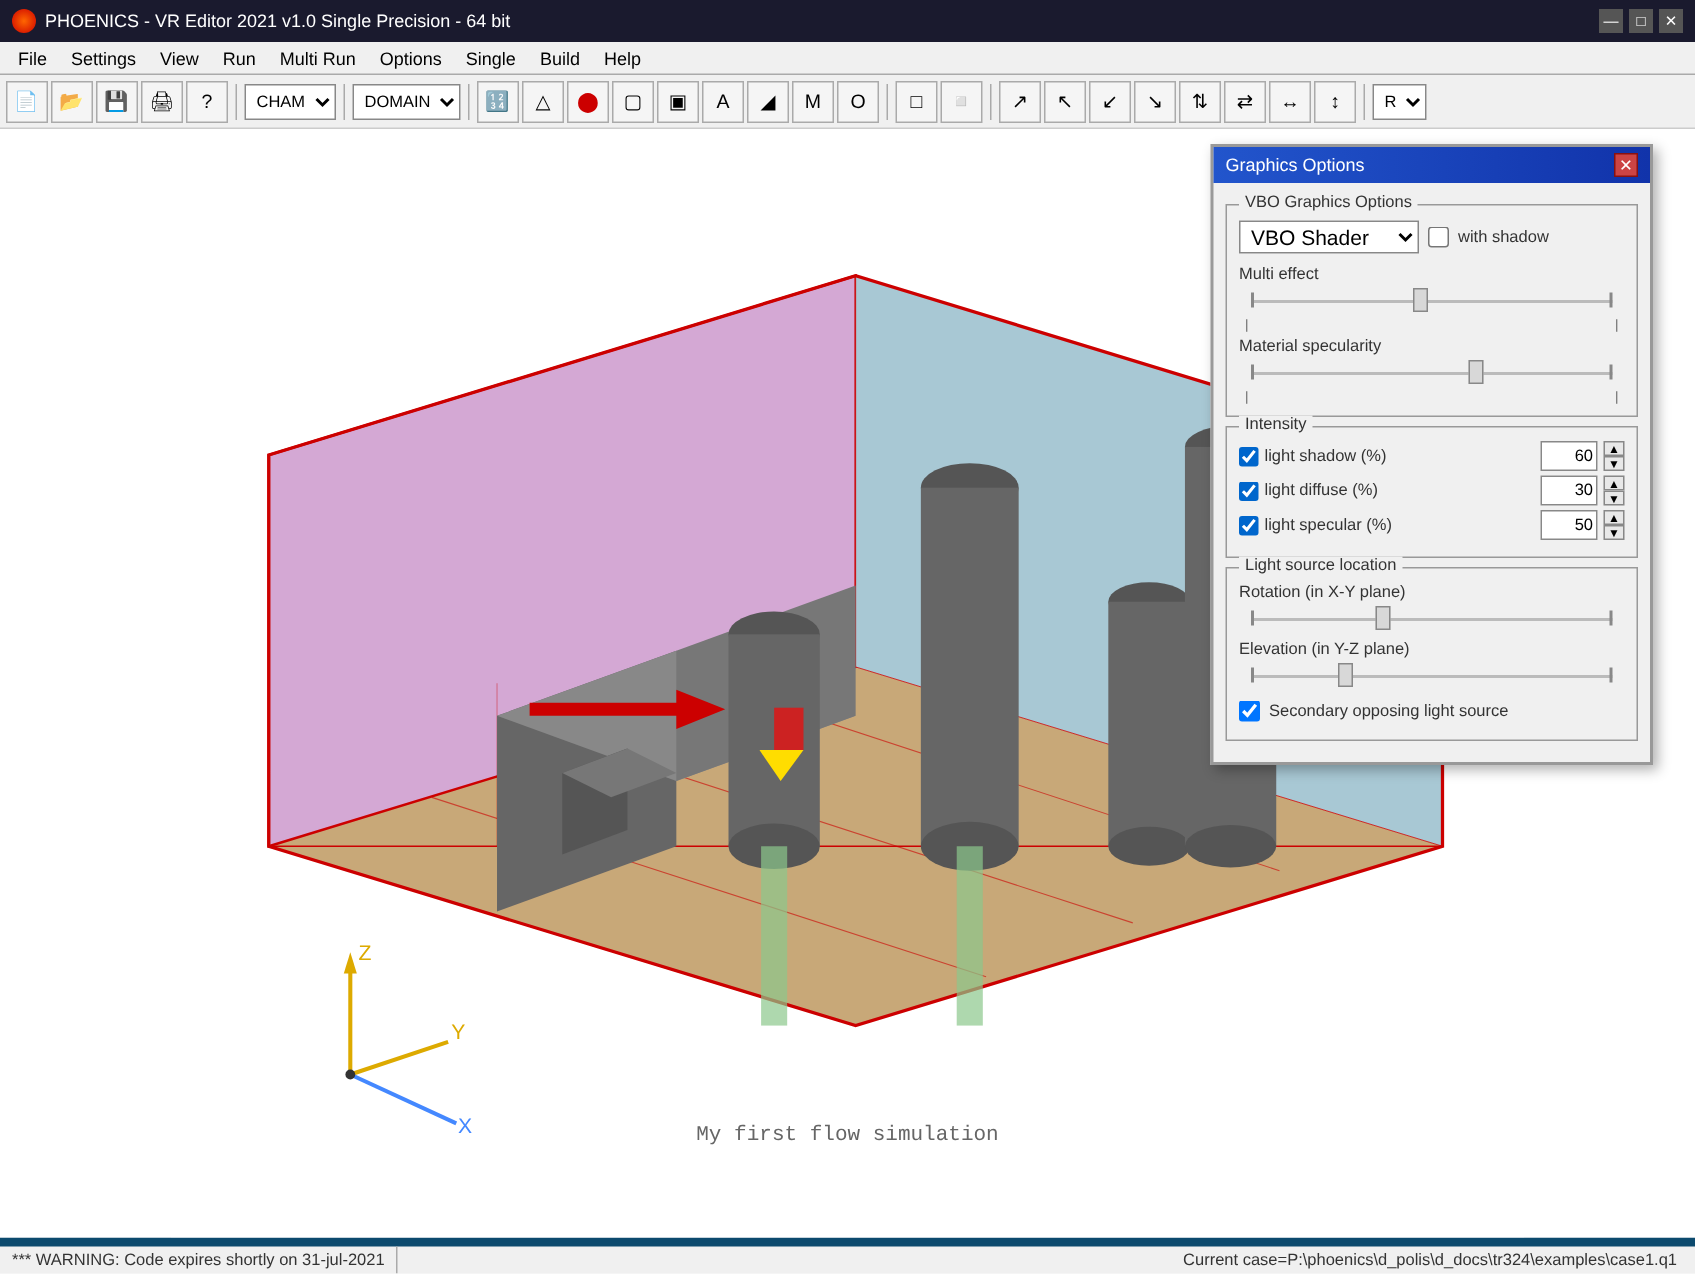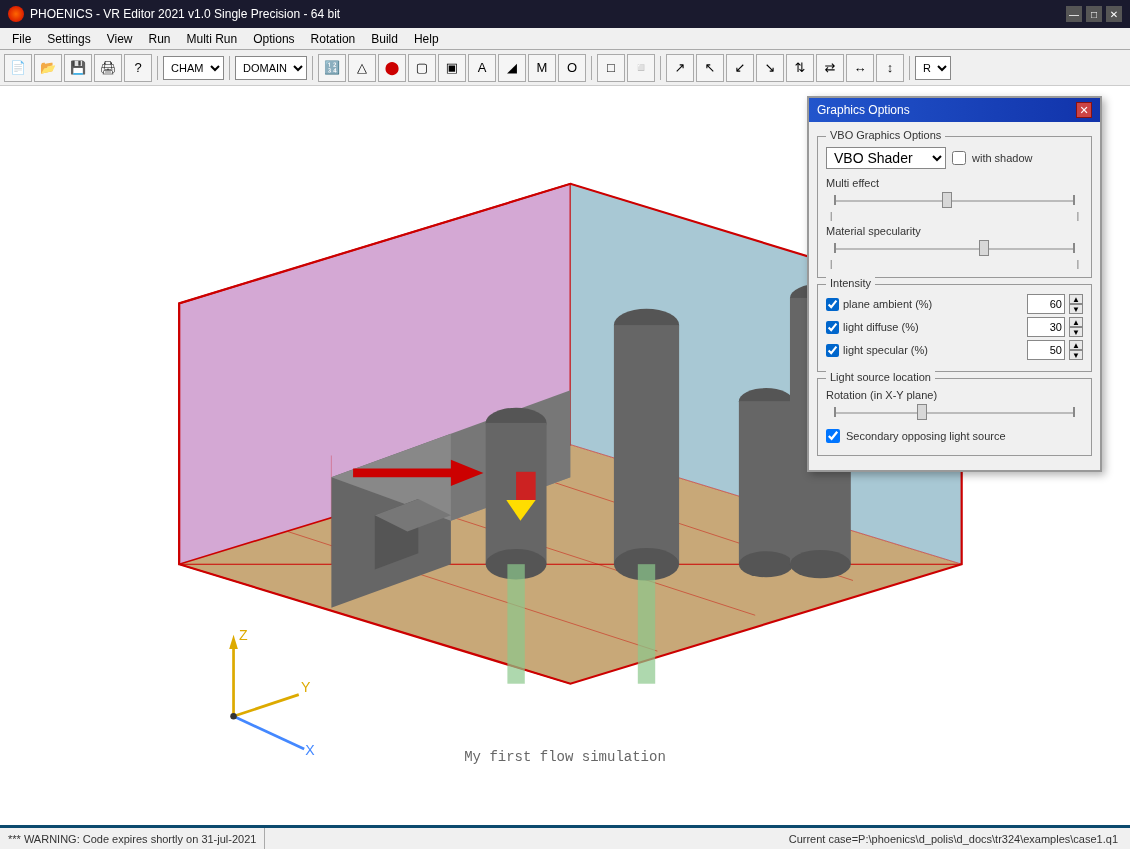--- a/index.html
+++ b/index.html
@@ -183,21 +183,21 @@
       width: 72px; height: 26px;
       border: 1px solid #888;
       background: #e8e8e8;
       cursor: pointer;
       font-size: 12px;
     }
 
     
     #statusbar {
       background: #f0f0f0;
-      border-top: 3px solid #0c4a6e;
+      border-top: 6px solid #0c4a6e;
       height: 24px;
       display: flex;
       align-items: center;
       font-size: 11px;
       color: #333;
     }
     .status-section {
       padding: 0 8px;
       border-right: 1px solid #aaa;
       height: 100%;
@@ -251,21 +251,21 @@
   </div>
 </div>
 
 <div id="menubar">
   <span class="menu-item">File</span>
   <span class="menu-item">Settings</span>
   <span class="menu-item">View</span>
   <span class="menu-item">Run</span>
   <span class="menu-item">Multi Run</span>
   <span class="menu-item">Options</span>
-  <span class="menu-item">Rotation</span>
+  <span class="menu-item">Single</span>
   <span class="menu-item">Build</span>
   <span class="menu-item">Help</span>
 </div>
 
 <div id="toolbar">
   <button class="tb-btn">📄</button>
   <button class="tb-btn">📂</button>
   <button class="tb-btn">💾</button>
   <button class="tb-btn">🖨</button>
   <button class="tb-btn">?</button>
@@ -426,21 +426,21 @@
             <span>|</span>
           </div>
         </div>
       </div>
 
       <div class="group-box">
         <span class="group-label">Intensity</span>
 
         <div class="intensity-row">
           <input type="checkbox" class="int-checkbox" checked="" style="">
-          <span class="int-label">plane ambient (%)</span>
+          <span class="int-label">light shadow (%)</span>
           <input type="text" class="int-value" value="60" style="">
           <div class="int-spinner">
             <button class="int-spin-btn">▲</button>
             <button class="int-spin-btn">▼</button>
           </div>
         </div>
 
         <div class="intensity-row">
           <input type="checkbox" class="int-checkbox" checked="" style="">
           <span class="int-label">light diffuse (%)</span>
@@ -468,20 +468,29 @@
         <div style="margin-top:4px;">
           <div class="go-label">Rotation (in X-Y plane)</div>
           <div class="slider-row">
             <div class="slider-line"></div>
             <div class="slider-end-tick" style="left:4px;"></div>
             <div class="slider-handle" style="left:35%;"></div>
             <div class="slider-end-tick" style="right:4px;"></div>
           </div>
         </div>
 
+        <div style="margin-top:6px;">
+          <div class="go-label">Elevation (in Y-Z plane)</div>
+          <div class="slider-row">
+            <div class="slider-line"></div>
+            <div class="slider-end-tick" style="left:4px;"></div>
+            <div class="slider-handle" style="left:25%;"></div>
+            <div class="slider-end-tick" style="right:4px;"></div>
+          </div>
+        </div>
 
         <div class="go-row" style="margin-top:8px;">
           <input type="checkbox" class="go-checkbox" checked="" style="">
           <span class="go-label">Secondary opposing light source</span>
         </div>
       </div>
 
 
     </div>
   </div>

